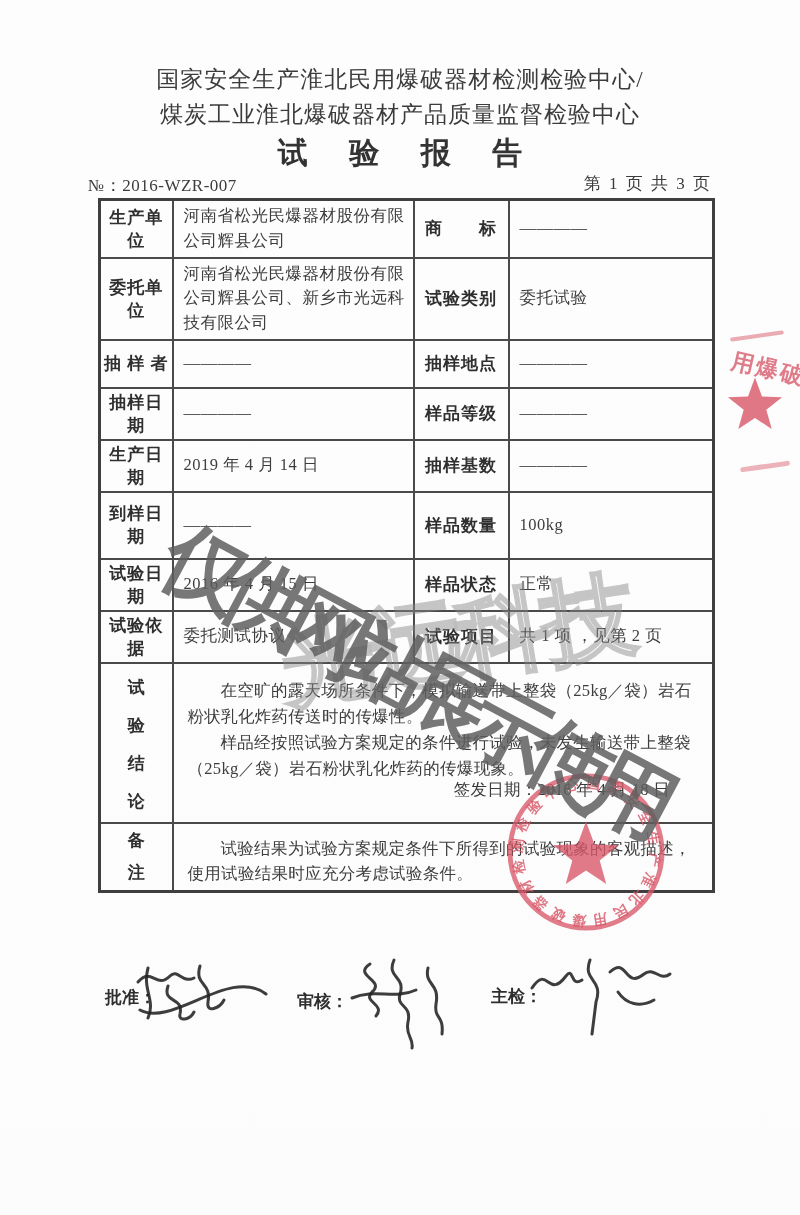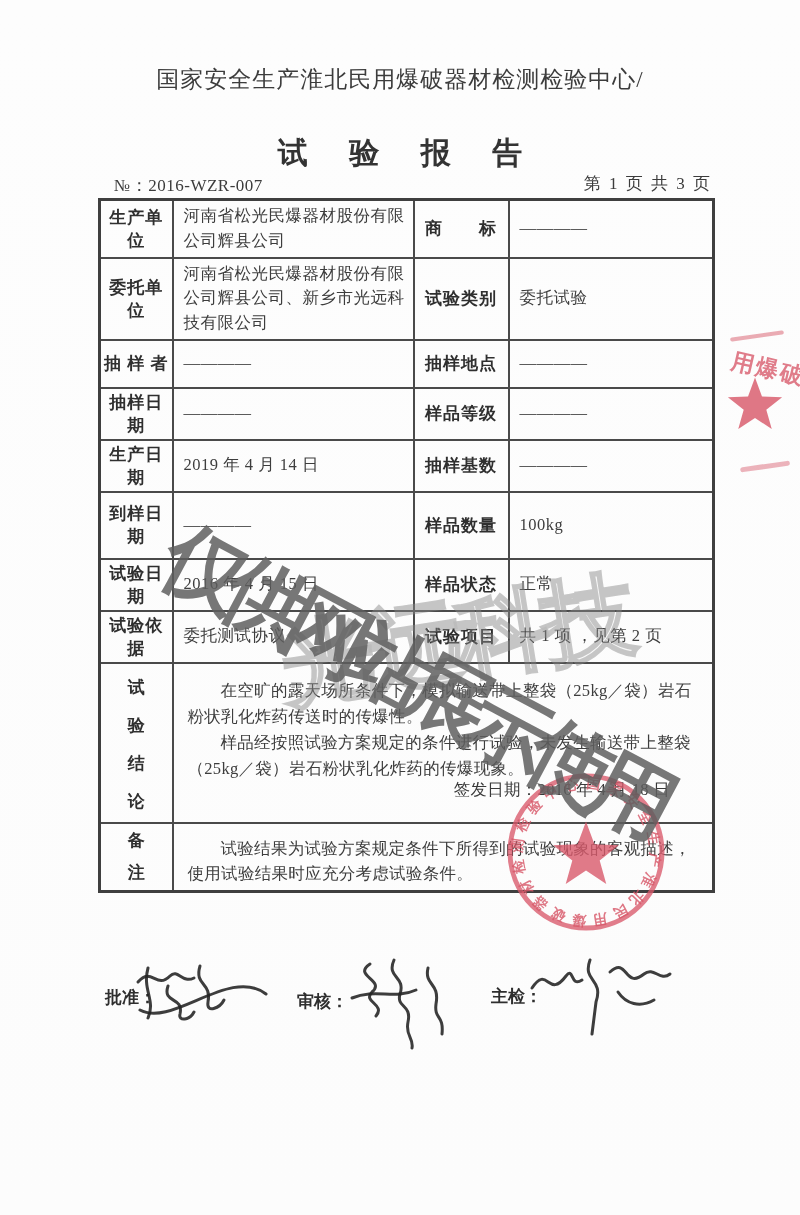--- a/index.html
+++ b/index.html
@@ -11,21 +11,21 @@
   }
   .page{position:absolute;inset:0;background:linear-gradient(180deg,#fdfdfd 0%,#fcfcfc 100%);}
 
   
   .hdr{position:absolute;left:0;width:800px;text-align:center;
        font-size:23px;letter-spacing:1px;color:#3c3c3c;white-space:nowrap;}
   .hdr1{top:64px;}
   .hdr2{top:99px;}
   .title{position:absolute;top:133px;left:0;width:800px;text-align:center;
        font-size:30px;font-weight:bold;letter-spacing:17px;color:#333;text-indent:17px;}
-  .no-line{position:absolute;top:174px;left:114px;font-size:17px;color:#3c3c3c;letter-spacing:.5px;}
+  .no-line{position:absolute;top:174px;left:88px;font-size:17px;color:#3c3c3c;letter-spacing:.5px;}
   .page-ind{position:absolute;top:172px;right:88px;font-size:17px;color:#3c3c3c;letter-spacing:2px;}
 
   
   table.rpt{position:absolute;left:98px;top:198px;width:614px;
     border-collapse:collapse;table-layout:fixed;
     border:3px solid #3f3f3f;}
   table.rpt td{border:2px solid #4a4a4a;vertical-align:middle;overflow:hidden;}
   td.lb{font-weight:bold;font-size:17px;color:#2f2f2f;text-align:center;padding:2px 1px;letter-spacing:1px;}
   td.vl{font-size:16.5px;color:#3d3d3d;padding:3px 6px 3px 10px;line-height:1.5;letter-spacing:.5px;}
   tr.r1{height:52px;} tr.r2{height:55px;} tr.r3{height:65px;}
@@ -66,20 +66,21 @@
     font-size:84px;font-weight:bold;white-space:nowrap;letter-spacing:-15px;
     color:#5e5e5e;opacity:.84;
     transform:rotate(28deg);transform-origin:0 0;}
 </style>
 </head>
 <body>
 
 <div class="page">
 
   <div class="hdr hdr1">国家安全生产淮北民用爆破器材检测检验中心/</div>
+  <div class="hdr hdr2">煤炭工业淮北爆破器材产品质量监督检验中心</div>
   <div class="title">试 验 报 告</div>
   <div class="no-line">№：2016-WZR-007</div>
   <div class="page-ind">第 1 页  共 3 页</div>
 
   <table class="rpt">
     <colgroup>
         <col style="width:73px">
         <col style="width:241px">
         <col style="width:95px">
         <col style="width:205px">

